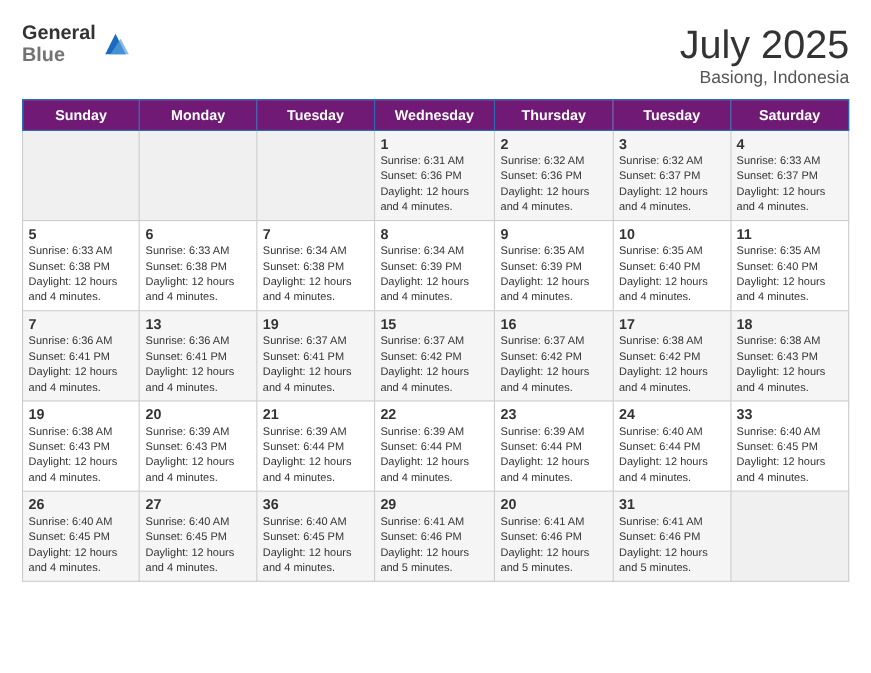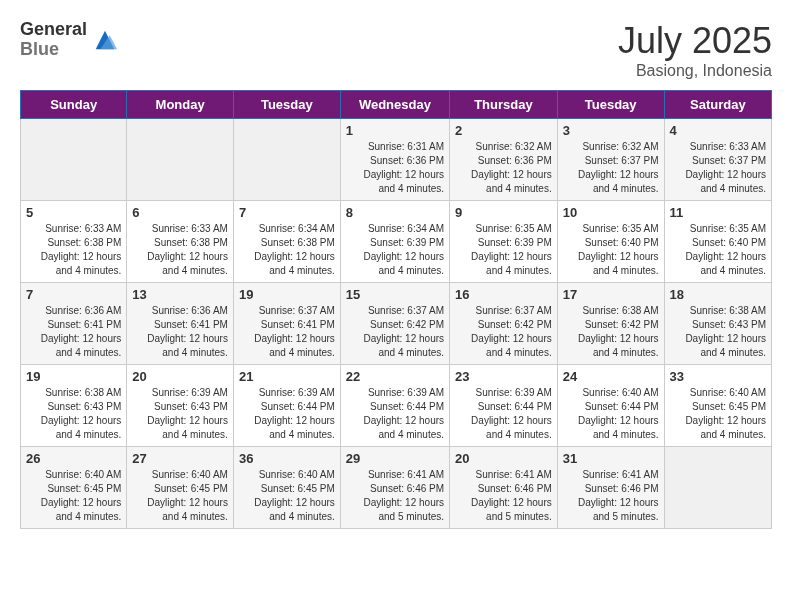--- a/index.html
+++ b/index.html
@@ -84,21 +84,20 @@
     .day-number {
       font-size: 13px;
       font-weight: bold;
       display: block;
       margin-bottom: 2px;
     }
     .day-info {
       font-size: 10px;
       color: #333;
       line-height: 1.4;
-      text-align: right;
     }
     .empty-cell {
       background: #f0f0f0 !important;
     }
   </style>
 </head>
 <body>
 
 <div class="header">
   <div class="logo">

